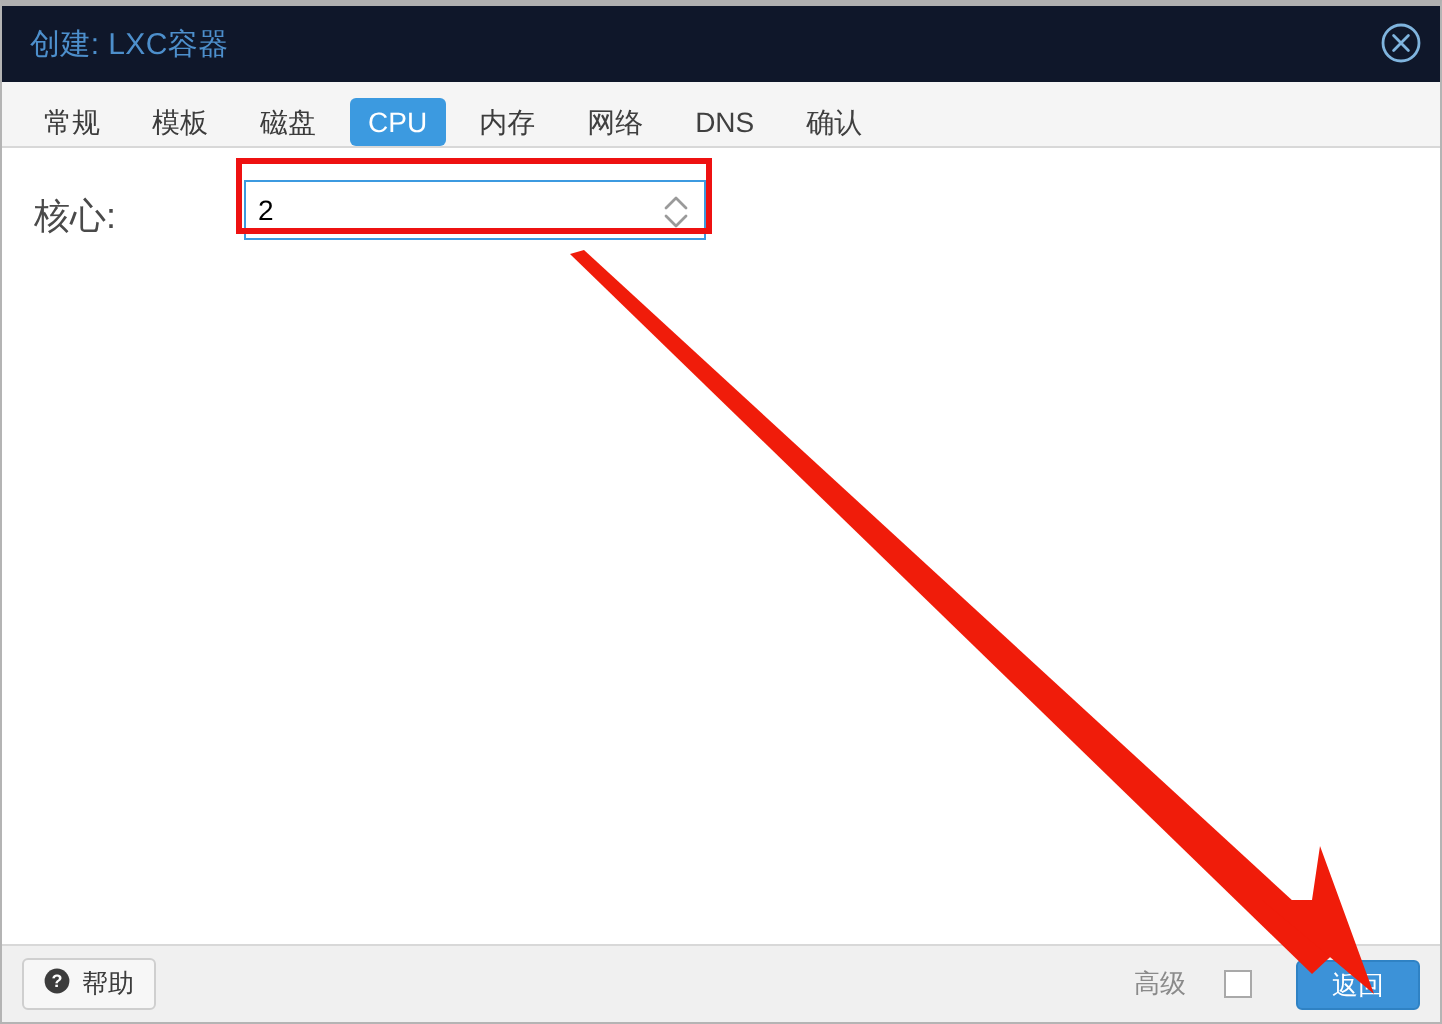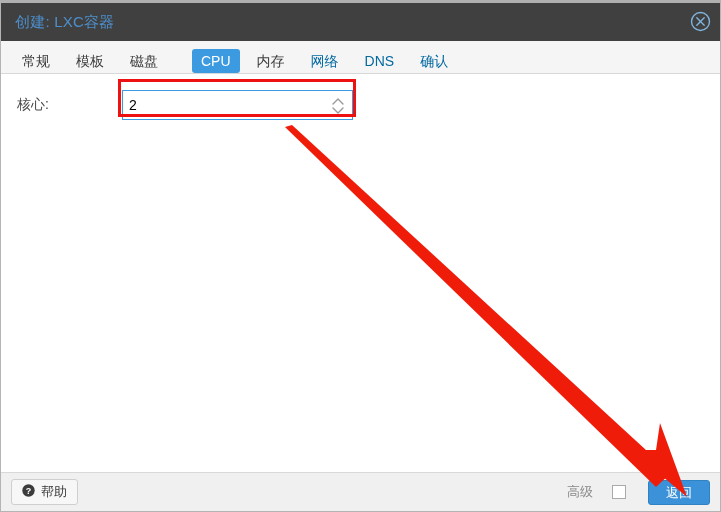--- a/index.html
+++ b/index.html
@@ -26,21 +26,21 @@
     border-top: 3px solid #b0b0b0;
     display: flex;
     flex-direction: column;
   }
 
   
   #titlebar {
     position: relative;
     height: 38px;
     flex: 0 0 38px;
-    background: #404040;
+    background: #0f172a;
     display: flex;
     align-items: center;
   }
   #dialog-title {
     margin-left: 14px;
     font-size: 15px;
     color: #4d8fcc;
     letter-spacing: 0.2px;
     white-space: nowrap;
   }
@@ -70,24 +70,23 @@
     padding: 3px 9px;
     margin-right: 8px;
     border-radius: 3px;
     cursor: pointer;
     white-space: nowrap;
     line-height: 18px;
   }
   .tab.active {
     background: #3c9ae0;
     color: #ffffff;
-    margin-left: 17px;
   }
   .tab.disabled {
-    color: #0369a1;
+    color: #404040;
     cursor: default;
   }
 
   
   #content {
     flex: 1 1 auto;
     background: #ffffff;
     border-top: 1px solid #d8d8d8;
     border-bottom: 1px solid #d8d8d8;
     position: relative;
@@ -97,21 +96,21 @@
     position: absolute;
     left: 0;
     top: 12px;
     width: 100%;
     height: 36px;
   }
   #field-label {
     position: absolute;
     left: 16px;
     top: 10px;
-    font-size: 14px;
+    font-size: 18px;
     color: #4a4a4a;
   }
   #cores-input-wrap {
     position: absolute;
     left: 121px;
     top: 4px;
     width: 231px;
     height: 30px;
     box-sizing: border-box;
     border: 1px solid #3c9ae0;

